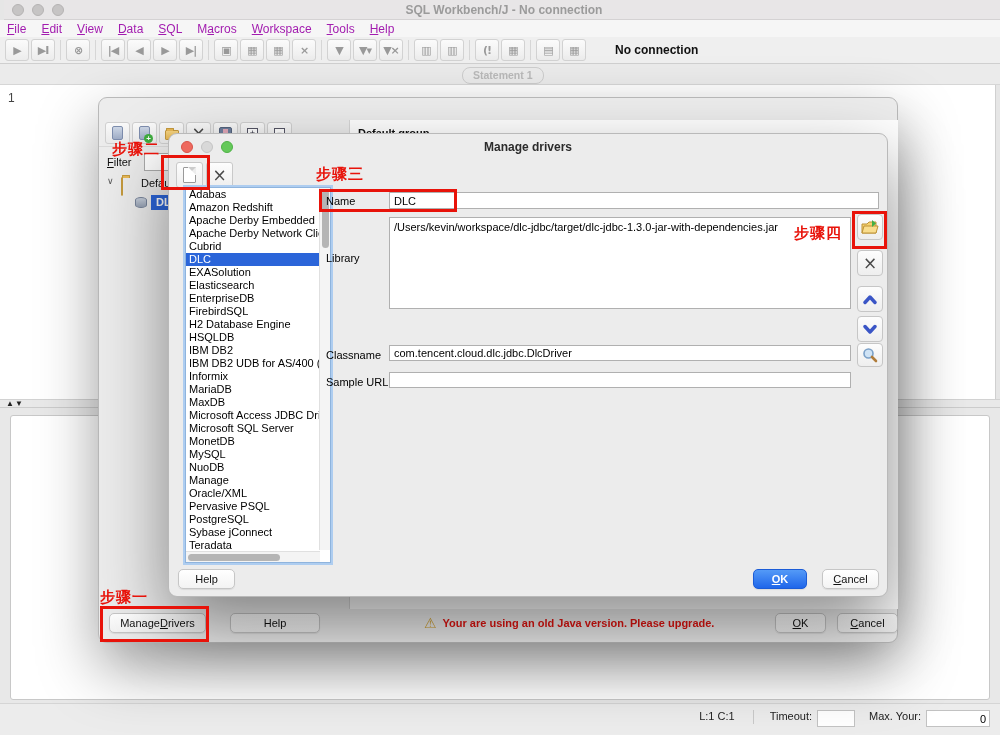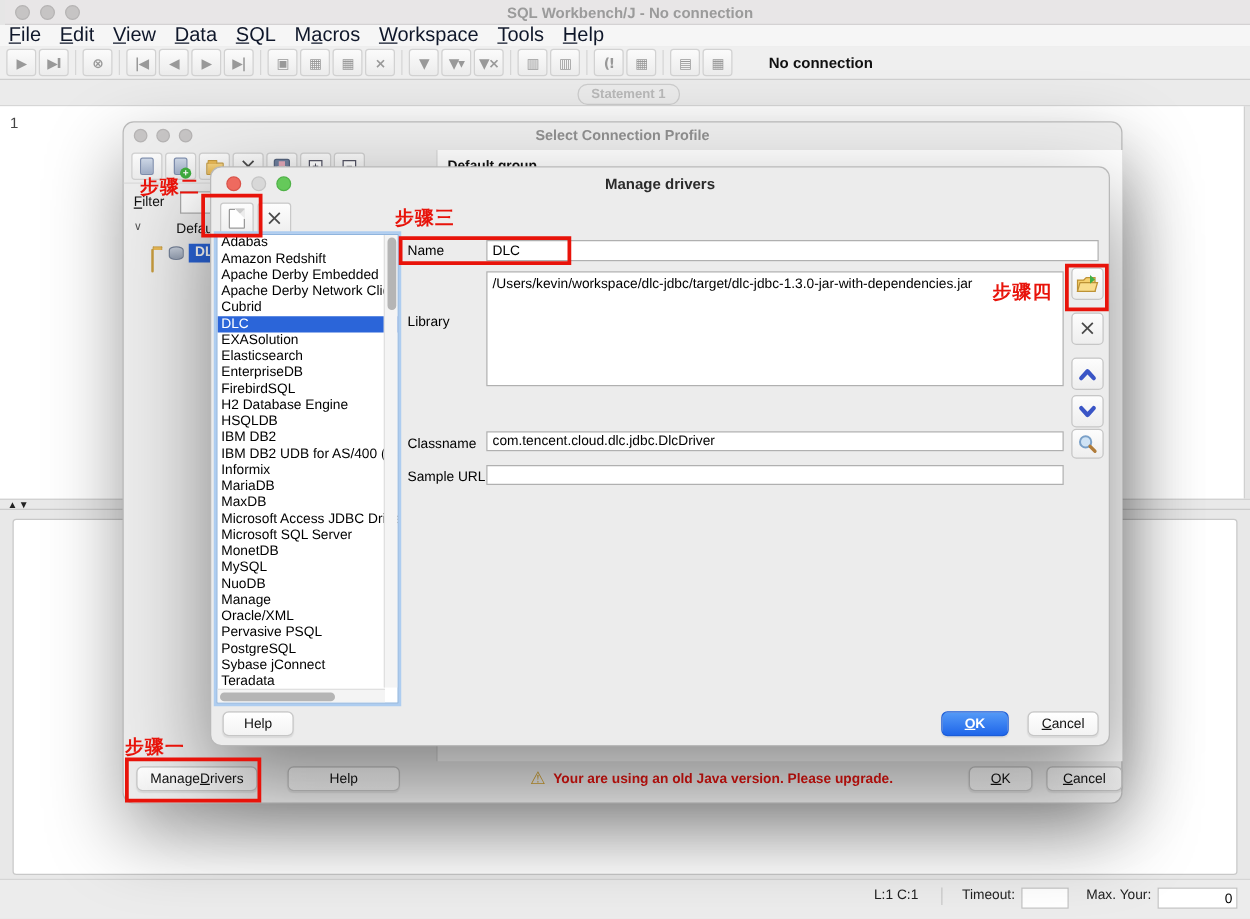--- a/index.html
+++ b/index.html
@@ -6,21 +6,21 @@
   html,body { width:1000px; height:735px; }
   body { font-family:"Liberation Sans", sans-serif; background:#e6e6e6; position:relative; overflow:hidden; }
   u { text-decoration:underline; text-underline-offset:1px; }
 
   
   .titlebar { position:absolute; left:4px; top:0; width:1000px; height:20px; background:#e8e6e7; border-bottom:1px solid #d4d2d3; }
   .dots { position:absolute; left:8px; top:4px; display:flex; gap:8px; }
   .dot { width:12px; height:12px; border-radius:50%; background:#c6c4c4; border:1px solid #b5b3b3; }
   .win-title { text-align:center; font-size:12px; font-weight:bold; color:#9b9b9b; line-height:20px; }
   .menubar { position:absolute; left:0; top:20px; width:1000px; height:17px; background:#f6f6f6; display:flex; align-items:center; padding-left:7px; gap:15px; }
-  .mitem { font-size:16px; color:#0f172a; }
+  .mitem { font-size:12px; color:#a21caf; }
   .toolbar { position:absolute; left:0; top:37px; width:1000px; height:27px; background:#efefef; border-bottom:1px solid #cfcfcf; display:flex; align-items:center; padding-left:4px; }
   .tbtn { width:24px; height:22px; margin:0 1px; border:1px solid #d2d2d2; border-radius:3px; background:linear-gradient(#fbfbfb,#ececec); display:flex; align-items:center; justify-content:center; }
   .tglyph { font-size:11px; color:#999; font-weight:bold; font-family:"DejaVu Sans",sans-serif; letter-spacing:-1px; }
   .tbtn.sep { width:1px; border:none; border-radius:0; background:#d6d6d6; height:20px; margin:0 4px; }
   .conn-status { font-size:12px; color:#111; margin-left:28px; font-weight:bold; }
   .tabstrip { position:absolute; left:0; top:64px; width:1000px; height:21px; background:#ebebeb; border-bottom:1px solid #d6d6d6; }
   .stmt-tab { position:absolute; left:462px; top:3px; border:1px solid #cdcdcd; border-radius:8px; background:#ebebeb; color:#b9b9b9; font-size:10.5px; font-weight:bold; padding:1px 10px 2px; }
   .editor { position:absolute; left:0; top:85px; width:996px; height:314px; background:#fff; border-right:1px solid #d0d0d0; }
   .lineno { position:absolute; left:8px; top:6px; font-size:12px; color:#444; }
   .splitter { position:absolute; left:0; top:399px; width:1000px; height:9px; background:#e9e9e9; border-top:1px solid #d2d2d2; border-bottom:1px solid #cccccc; }
@@ -70,21 +70,21 @@
   #drivers-dialog { left:168px; top:133px; width:720px; height:464px; z-index:20; box-shadow:0 30px 70px rgba(0,0,0,.45); }
   #drivers-dialog .dlg-title { height:26px; }
   #drivers-dialog .dlg-title .label { color:#2b2b2b; font-size:12px; line-height:26px; }
   .mdots { position:absolute; left:12px; top:7px; display:flex; gap:8px; }
   .mdots .dot { width:12px; height:12px; }
   .dot.red { background:#ee6a5f; border-color:#d95349; }
   .dot.gray { background:#d8d8d8; border-color:#c4c4c4; }
   .dot.green { background:#65c95a; border-color:#4fb247; }
   .mtoolbar { position:absolute; left:0; top:26px; width:100%; height:30px; display:flex; align-items:center; padding-left:7px; gap:3px; }
   .mibtn { width:27px; height:26px; border:1px solid #c9c9c9; border-radius:3px; background:linear-gradient(#fdfdfd,#eee); display:flex; align-items:center; justify-content:center; }
-  .dlist { position:absolute; left:4px; top:53px; width:146px; height:376px; background:#fff; border:1px solid #8fb4dd; box-shadow:0 0 0 2px #aecdf0; overflow:hidden; }
+  .dlist { position:absolute; left:16px; top:53px; width:146px; height:376px; background:#fff; border:1px solid #8fb4dd; box-shadow:0 0 0 2px #aecdf0; overflow:hidden; }
   .drow { height:13px; line-height:13px; font-size:11px; color:#000; padding-left:3px; white-space:nowrap; overflow:hidden; }
   .drow.sel { background:#2b65d9; color:#fff; }
   .vscroll { position:absolute; right:0; top:0; width:11px; height:362px; background:#f4f4f4; border-left:1px solid #e0e0e0; }
   .vthumb { position:absolute; left:2px; top:2px; width:7px; height:58px; background:#b5b5b5; border-radius:4px; }
   .hscroll { position:absolute; left:0; bottom:0; width:134px; height:11px; background:#f4f4f4; border-top:1px solid #e0e0e0; }
   .hthumb { position:absolute; left:2px; top:2px; width:92px; height:7px; background:#b5b5b5; border-radius:4px; }
   .fld-label { position:absolute; font-size:11px; color:#000; }
   .fld-input { position:absolute; height:17px; border:1px solid #b0b0b0; background:#fff; font-size:11px; font-family:"Liberation Sans",sans-serif; padding:0 4px; color:#000; }
   #name-label { left:157px; top:61px; }
   #name-input { left:220px; top:58px; width:490px; }
@@ -246,28 +246,20 @@
 <div class="statusbar">
   <span class="cursorpos">L:1 C:1</span>
   <span class="vsep"></span>
   <span>Timeout:</span>
   <input class="sb-input sb-timeout" value="" style="">
   <span>Max. Your:</span>
   <input class="sb-input sb-maxrows" value="0" style="">
 </div>
 
 <div class="dialog" id="profile-dialog">
-  <div class="dlg-title">
-    <div class="pdots">
-      <span class="dot"></span>
-      <span class="dot"></span>
-      <span class="dot"></span>
-    </div>
-    <div class="label">Select Connection Profile</div>
-  </div>
   <div class="ptoolbar">
 
   <span class="pibtn">
         <span class="picon ic-server"></span>
       </span>
       <span class="pibtn">
         <span class="picon ic-server plus"></span>
       </span>
       <span class="pibtn">
         <span class="picon ic-folder plus"></span>

